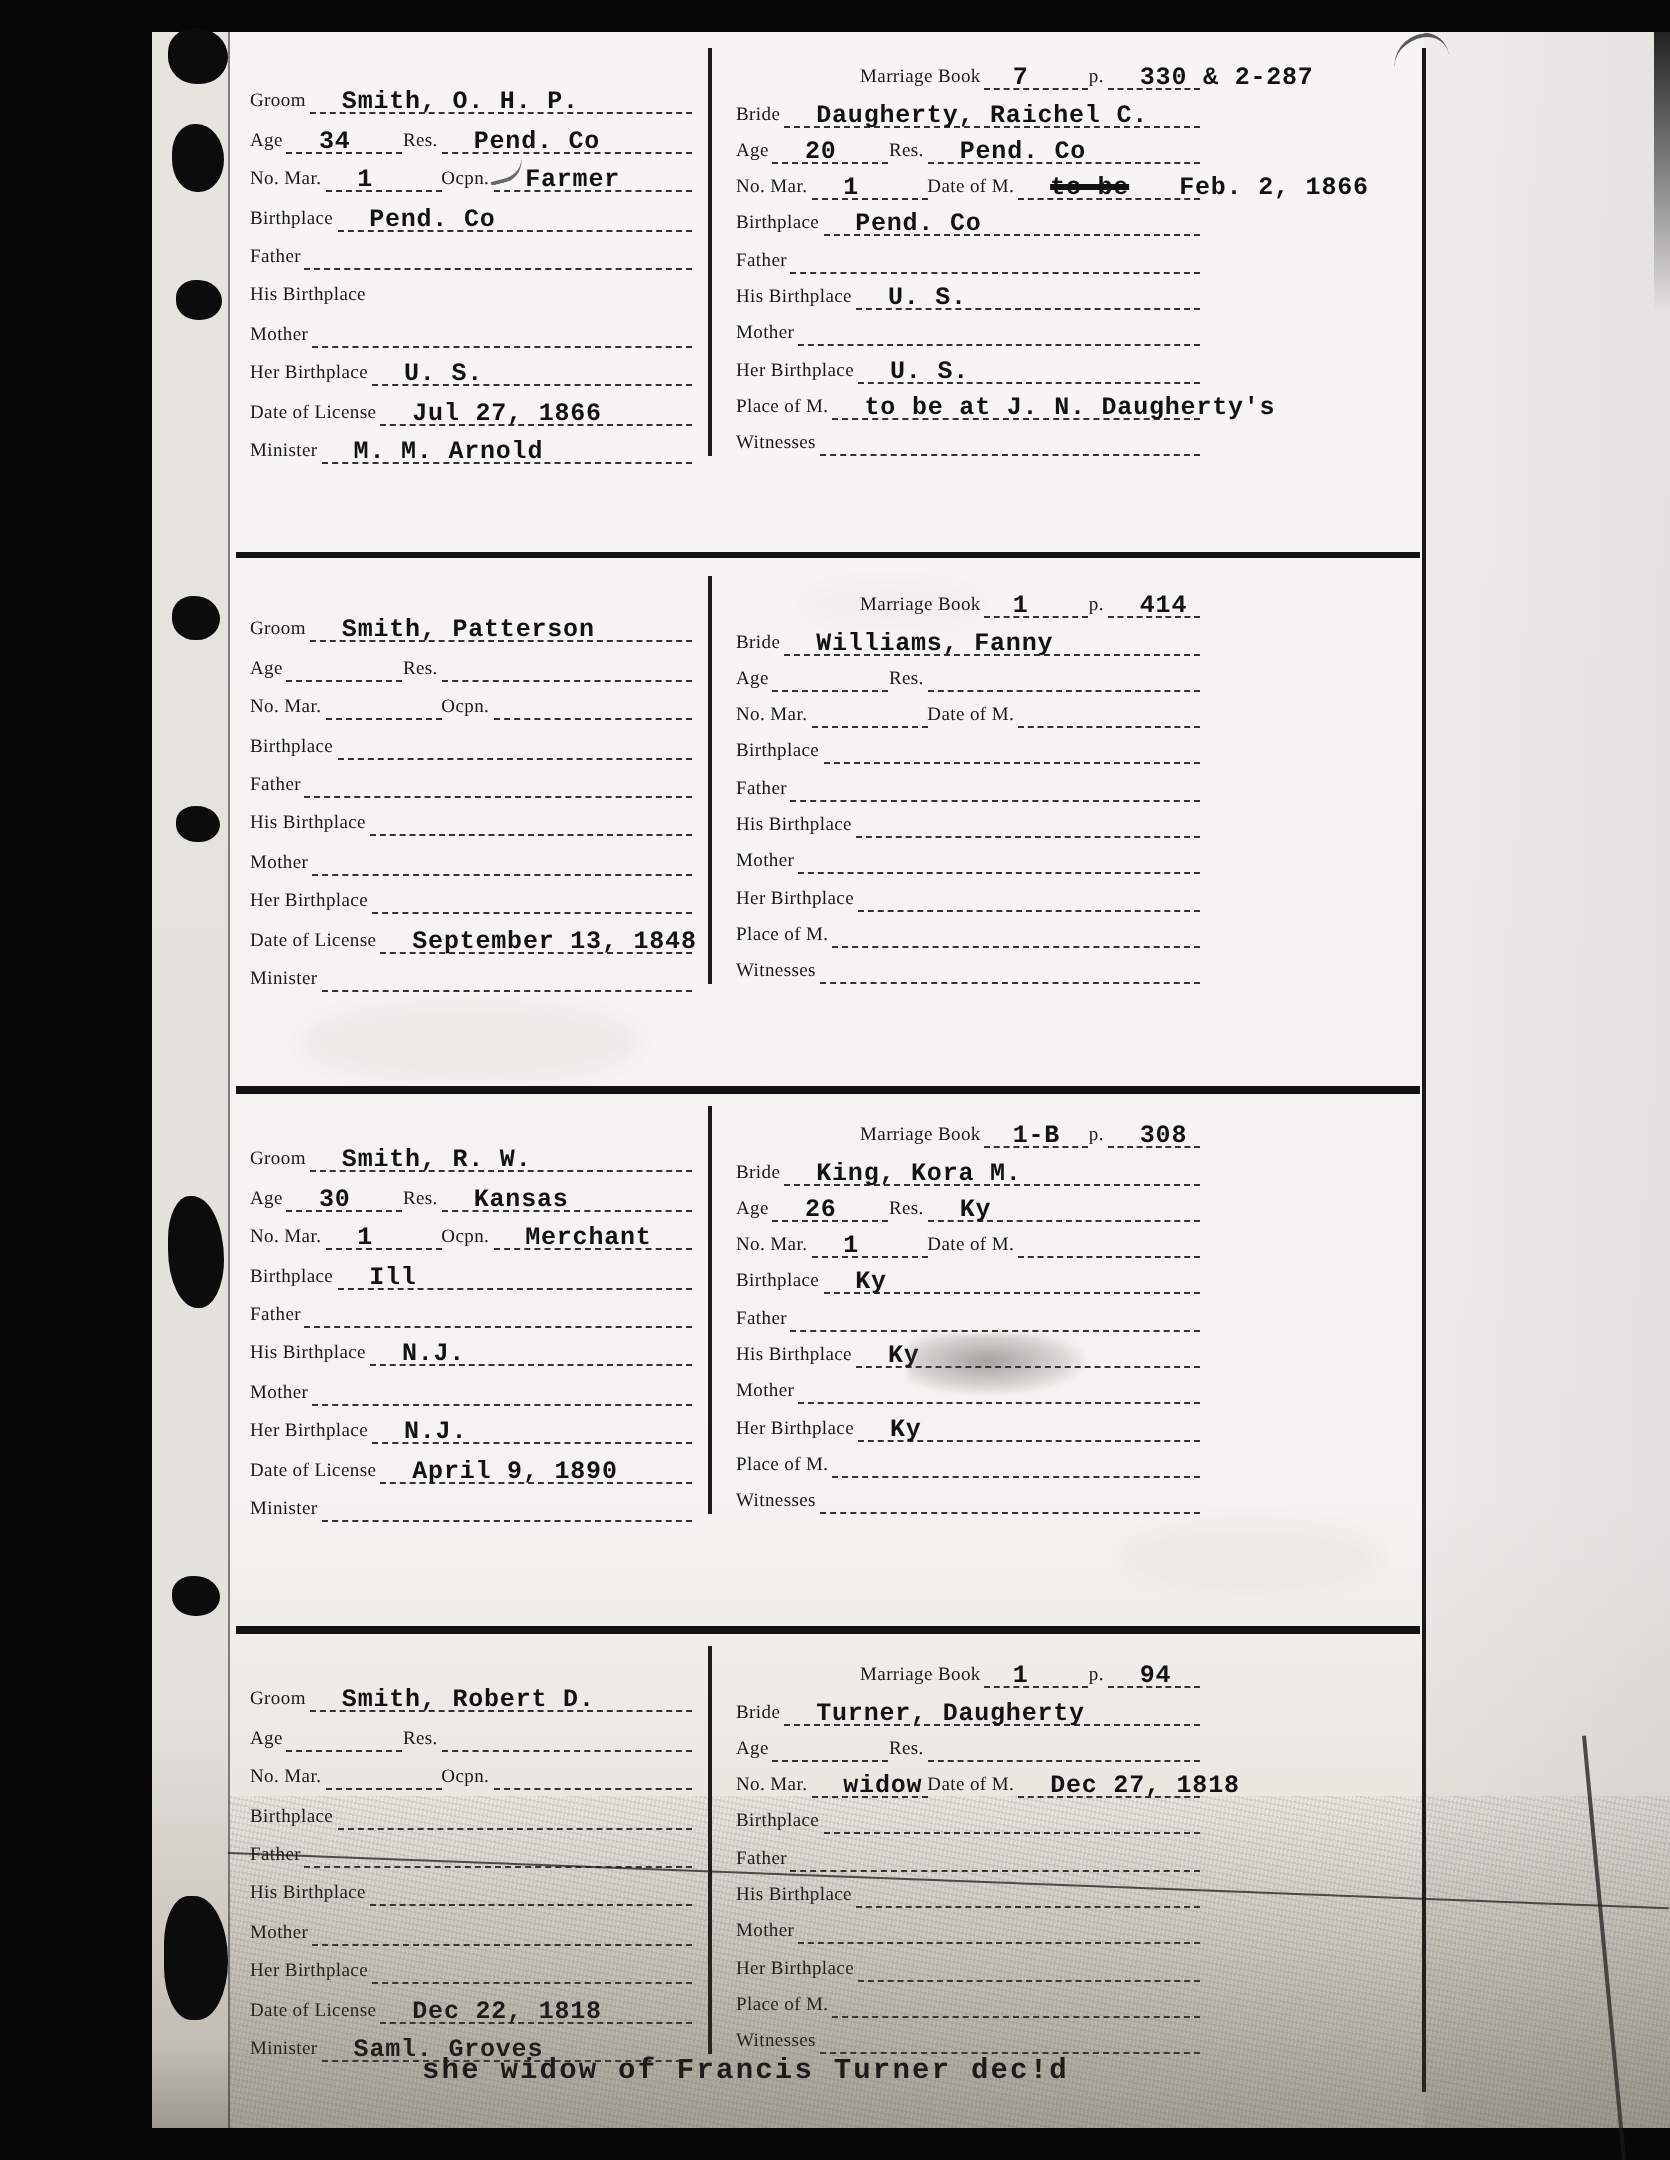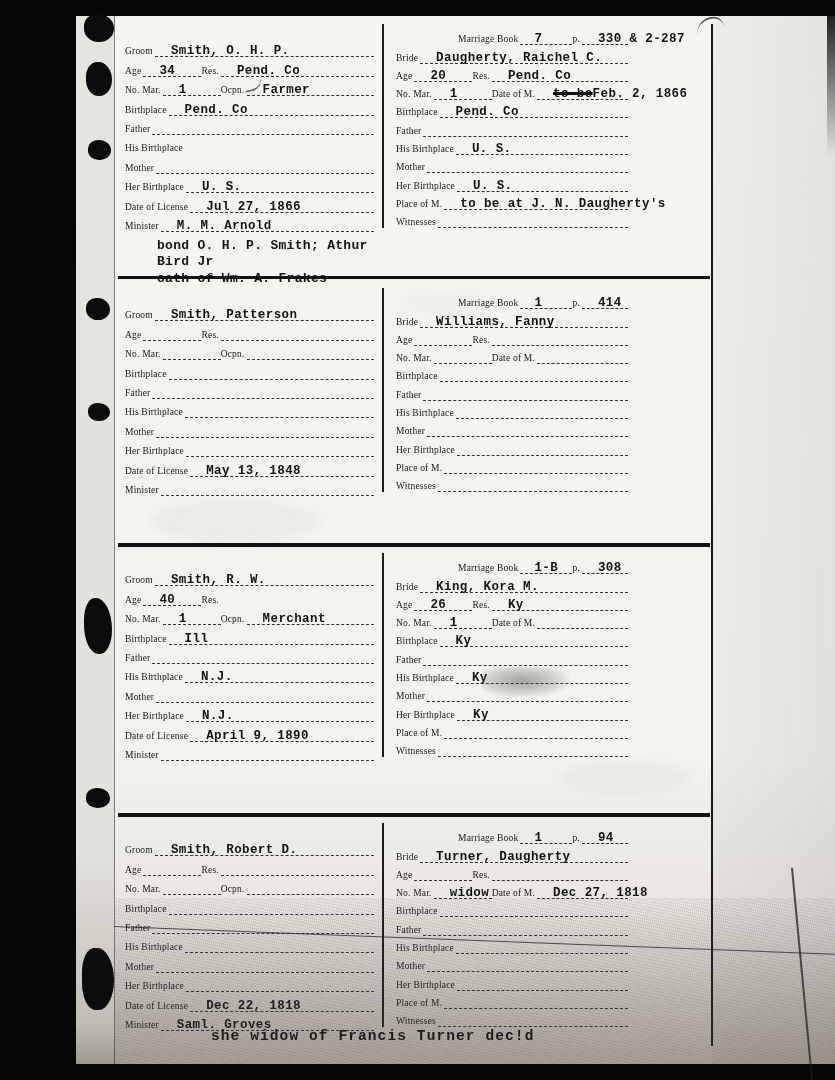--- a/index.html
+++ b/index.html
@@ -37,34 +37,34 @@
   .grain{left:115px;top:898px;width:720px;height:166px;z-index:6;pointer-events:none;opacity:.8;
     background:
       repeating-linear-gradient(11deg,rgba(60,55,48,.10) 0 1px,transparent 1px 3px),
       repeating-linear-gradient(99deg,rgba(60,55,48,.09) 0 1px,transparent 1px 2px),
       linear-gradient(180deg,transparent 0%,rgba(95,88,78,.12) 45%,rgba(85,78,68,.28) 100%);}
 
   
   #records{position:absolute;inset:0;z-index:2;}
   .record{position:absolute;left:115px;width:597px;display:flex;align-items:flex-start;}
   .card{box-sizing:border-box;}
-  .groom{width:267px;padding:14px 8px 0 10px;}
+  .groom{width:239px;padding:14px 8px 0 10px;}
   .bride{width:252px;border-left:2px solid #1c1c1c;padding:3px 6px 0 12px;}
 
   .field-row{display:flex;align-items:flex-end;height:19.4px;}
   .bride .field-row{height:18.3px;}
   .lbl{font-family:"Liberation Serif",serif;font-size:9.5px;color:#181818;
        white-space:nowrap;padding-right:2px;letter-spacing:.2px;line-height:11px;}
   .leader{flex:1;position:relative;border-bottom:1.2px dashed #333;height:100%;}
   .leader.short{flex:0 0 58px;}
   .leader.bookw{flex:0 0 52px;}
   .val{position:absolute;left:16px;bottom:-2px;white-space:nowrap;
        font-family:"Liberation Mono",monospace;font-weight:700;font-size:12.5px;
        letter-spacing:.4px;color:#131313;}
-  .vflex{display:flex;gap:0;}
+  .vflex{display:flex;gap:25px;}
   .strike{text-decoration:line-through;text-decoration-thickness:3px;text-decoration-color:#111;}
   .book-row .first-lbl{margin-left:62px;}
   .book-val{left:14px;}
 
   .pen-mark{position:absolute;left:-3px;bottom:4px;width:18px;height:9px;z-index:1;
     border-bottom:2px solid rgba(45,45,45,.7);border-radius:0 0 14px 2px;transform:rotate(-14deg);}
   .smudge{position:absolute;left:26px;bottom:-14px;width:88px;height:30px;pointer-events:none;
     background:radial-gradient(ellipse at 45% 45%,rgba(55,52,48,.42),rgba(90,86,80,.18) 55%,transparent 75%);
     filter:blur(1px);}
 
@@ -173,24 +173,20 @@
             <div class="leader">
               <span class="val">Jul 27, 1866</span>
             </div>
           </div>
           <div class="field-row">
             <span class="lbl">Minister</span>
             <div class="leader">
               <span class="val">M. M. Arnold</span>
             </div>
           </div>
-          <div class="notes">
-            <div class="note-line">bond O. H. P. Smith; Athur Bird Jr</div>
-            <div class="note-line">oath of Wm. A. Frakes</div>
-          </div>
         </div>
         <div class="card bride">
           <div class="field-row book-row">
             <span class="lbl first-lbl">Marriage Book</span>
             <div class="leader bookw">
               <span class="val book-val">7</span>
             </div>
             <span class="lbl">p.</span>
             <div class="leader">
               <span class="val">330 &amp; 2-287</span>
@@ -323,21 +319,21 @@
           </div>
           <div class="field-row">
             <span class="lbl">Her Birthplace</span>
             <div class="leader">
               <span class="val"></span>
             </div>
           </div>
           <div class="field-row">
             <span class="lbl">Date of License</span>
             <div class="leader">
-              <span class="val">May 13, 1848</span>
+              <span class="val">September 13, 1848</span>
             </div>
           </div>
           <div class="field-row">
             <span class="lbl">Minister</span>
             <div class="leader">
               <span class="val"></span>
             </div>
           </div>
         </div>
         <div class="card bride">
@@ -425,23 +421,26 @@
         <div class="card groom">
           <div class="field-row">
             <span class="lbl">Groom</span>
             <div class="leader">
               <span class="val">Smith, R. W.</span>
             </div>
           </div>
           <div class="field-row">
             <span class="lbl">Age</span>
             <div class="leader short">
-              <span class="val">40</span>
+              <span class="val">30</span>
             </div>
             <span class="lbl">Res.</span>
+            <div class="leader">
+              <span class="val">Kansas</span>
+            </div>
           </div>
           <div class="field-row">
             <span class="lbl">No. Mar.</span>
             <div class="leader short">
               <span class="val">1</span>
             </div>
             <span class="lbl">Ocpn.</span>
             <div class="leader">
               <span class="val">Merchant</span>
             </div>

